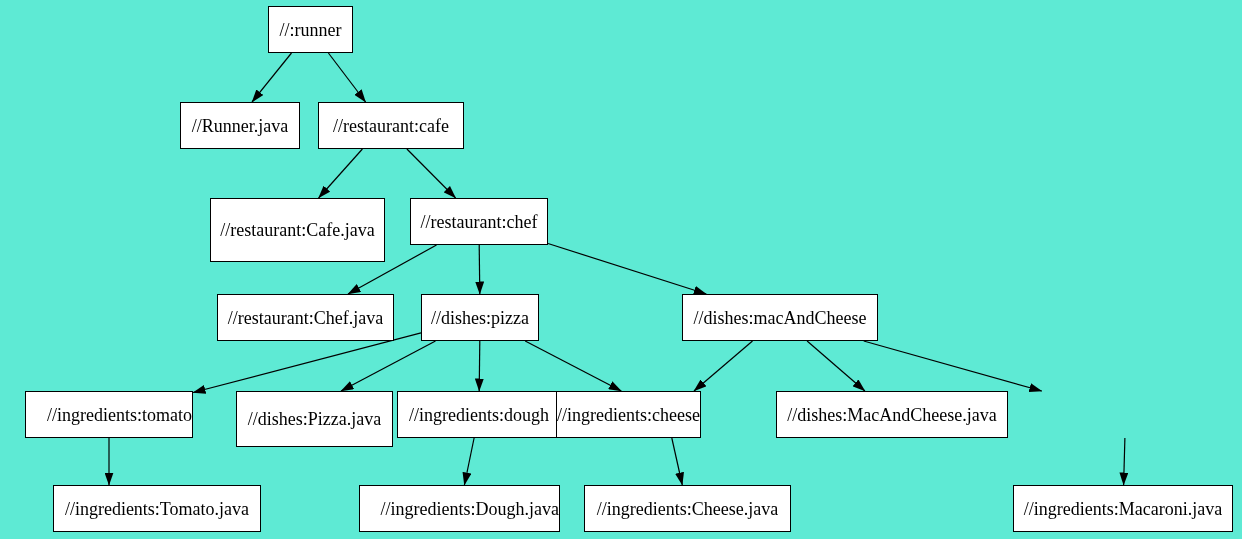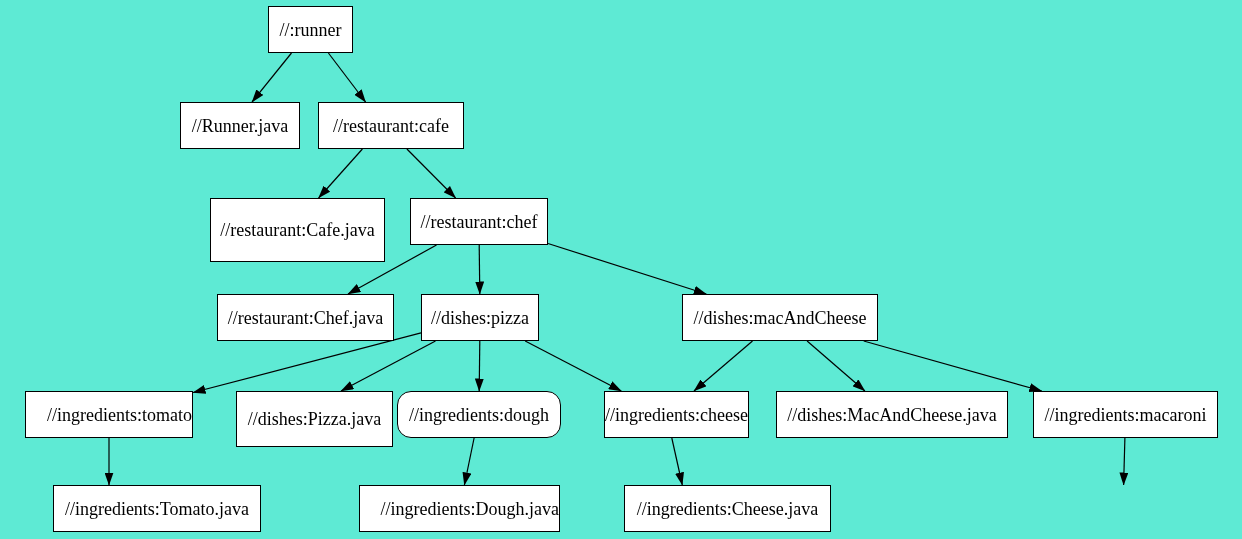--- a/index.html
+++ b/index.html
@@ -86,35 +86,35 @@
   </div>
   <div class="node" style="left: 682px; top: 294px; width: 196px; height: 47px;">
     <span class="node-label">//dishes:macAndCheese</span>
   </div>
   <div class="node" style="left: 25px; top: 391px; width: 168px; height: 47px; justify-content: flex-end;">
     <span class="node-label">//ingredients:tomato</span>
   </div>
   <div class="node" style="left: 218px; top: 391px; width: 157px; height: 56px; margin-left: 18px;">
     <span class="node-label">//dishes:Pizza.java</span>
   </div>
-  <div class="node" style="left: 397px; top: 391px; width: 164px; height: 47px; border-radius: 14px;">
+  <div class="node" style="left: 397px; top: 391px; width: 164px; height: 47px;">
     <span class="node-label">//ingredients:dough</span>
   </div>
-  <div class="node" style="left: 604px; top: 391px; width: 145px; height: 47px;">
+  <div class="node" style="left: 556px; top: 391px; width: 145px; height: 47px;">
     <span class="node-label">//ingredients:cheese</span>
   </div>
   <div class="node" style="left: 776px; top: 391px; width: 232px; height: 47px;">
     <span class="node-label">//dishes:MacAndCheese.java</span>
-  </div>
-  <div class="node" style="left: 1033px; top: 391px; width: 185px; height: 47px;">
-    <span class="node-label">//ingredients:macaroni</span>
   </div>
   <div class="node" style="left: 5px; top: 485px; width: 208px; height: 47px; margin-left: 48px;">
     <span class="node-label">//ingredients:Tomato.java</span>
   </div>
   <div class="node" style="left: 359px; top: 485px; width: 201px; height: 47px; justify-content: flex-end;">
     <span class="node-label">//ingredients:Dough.java</span>
   </div>
-  <div class="node" style="left: 584px; top: 485px; width: 207px; height: 47px; margin-left: 40px;">
+  <div class="node" style="left: 584px; top: 485px; width: 207px; height: 47px;">
     <span class="node-label">//ingredients:Cheese.java</span>
+  </div>
+  <div class="node" style="left: 1013px; top: 485px; width: 220px; height: 47px;">
+    <span class="node-label">//ingredients:Macaroni.java</span>
   </div>
 
 </div>
 
 </body></html>

